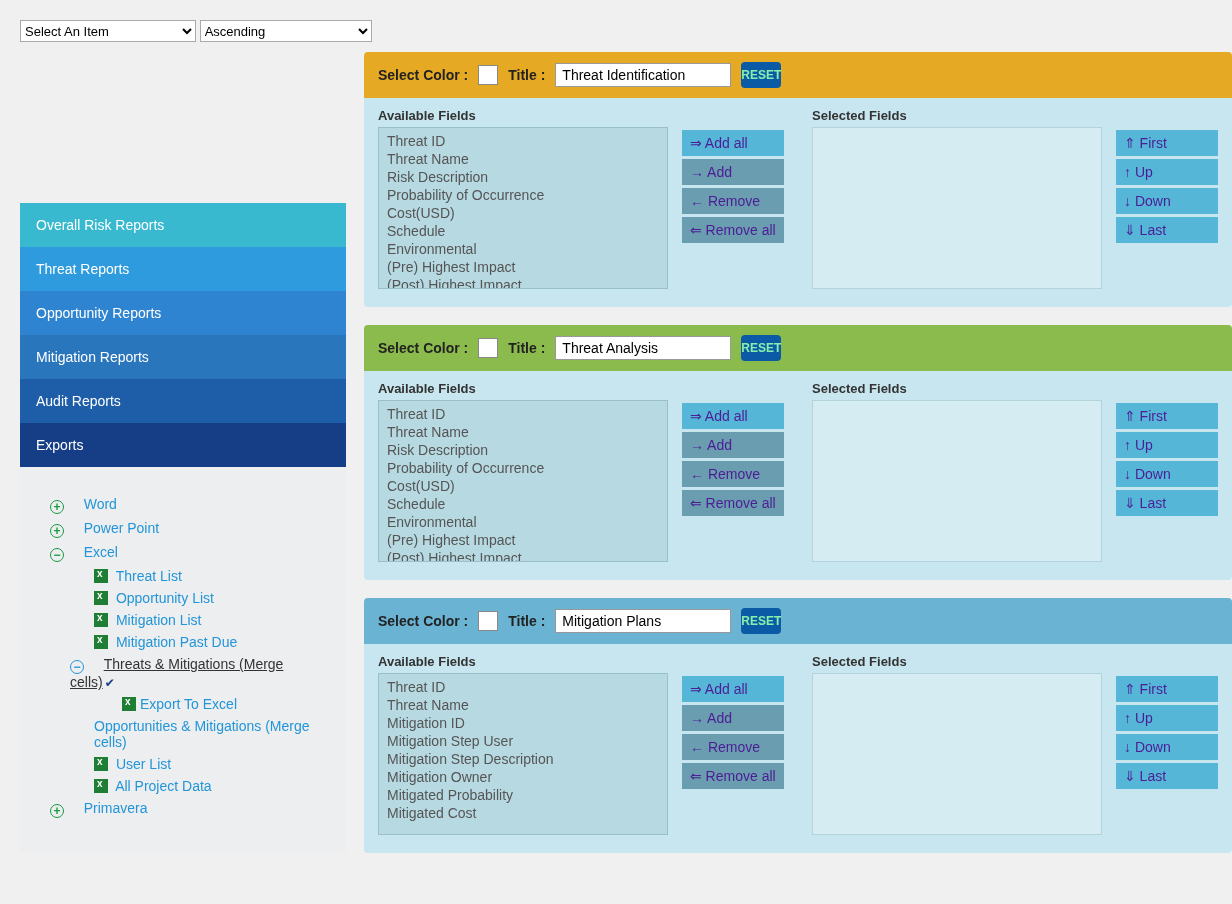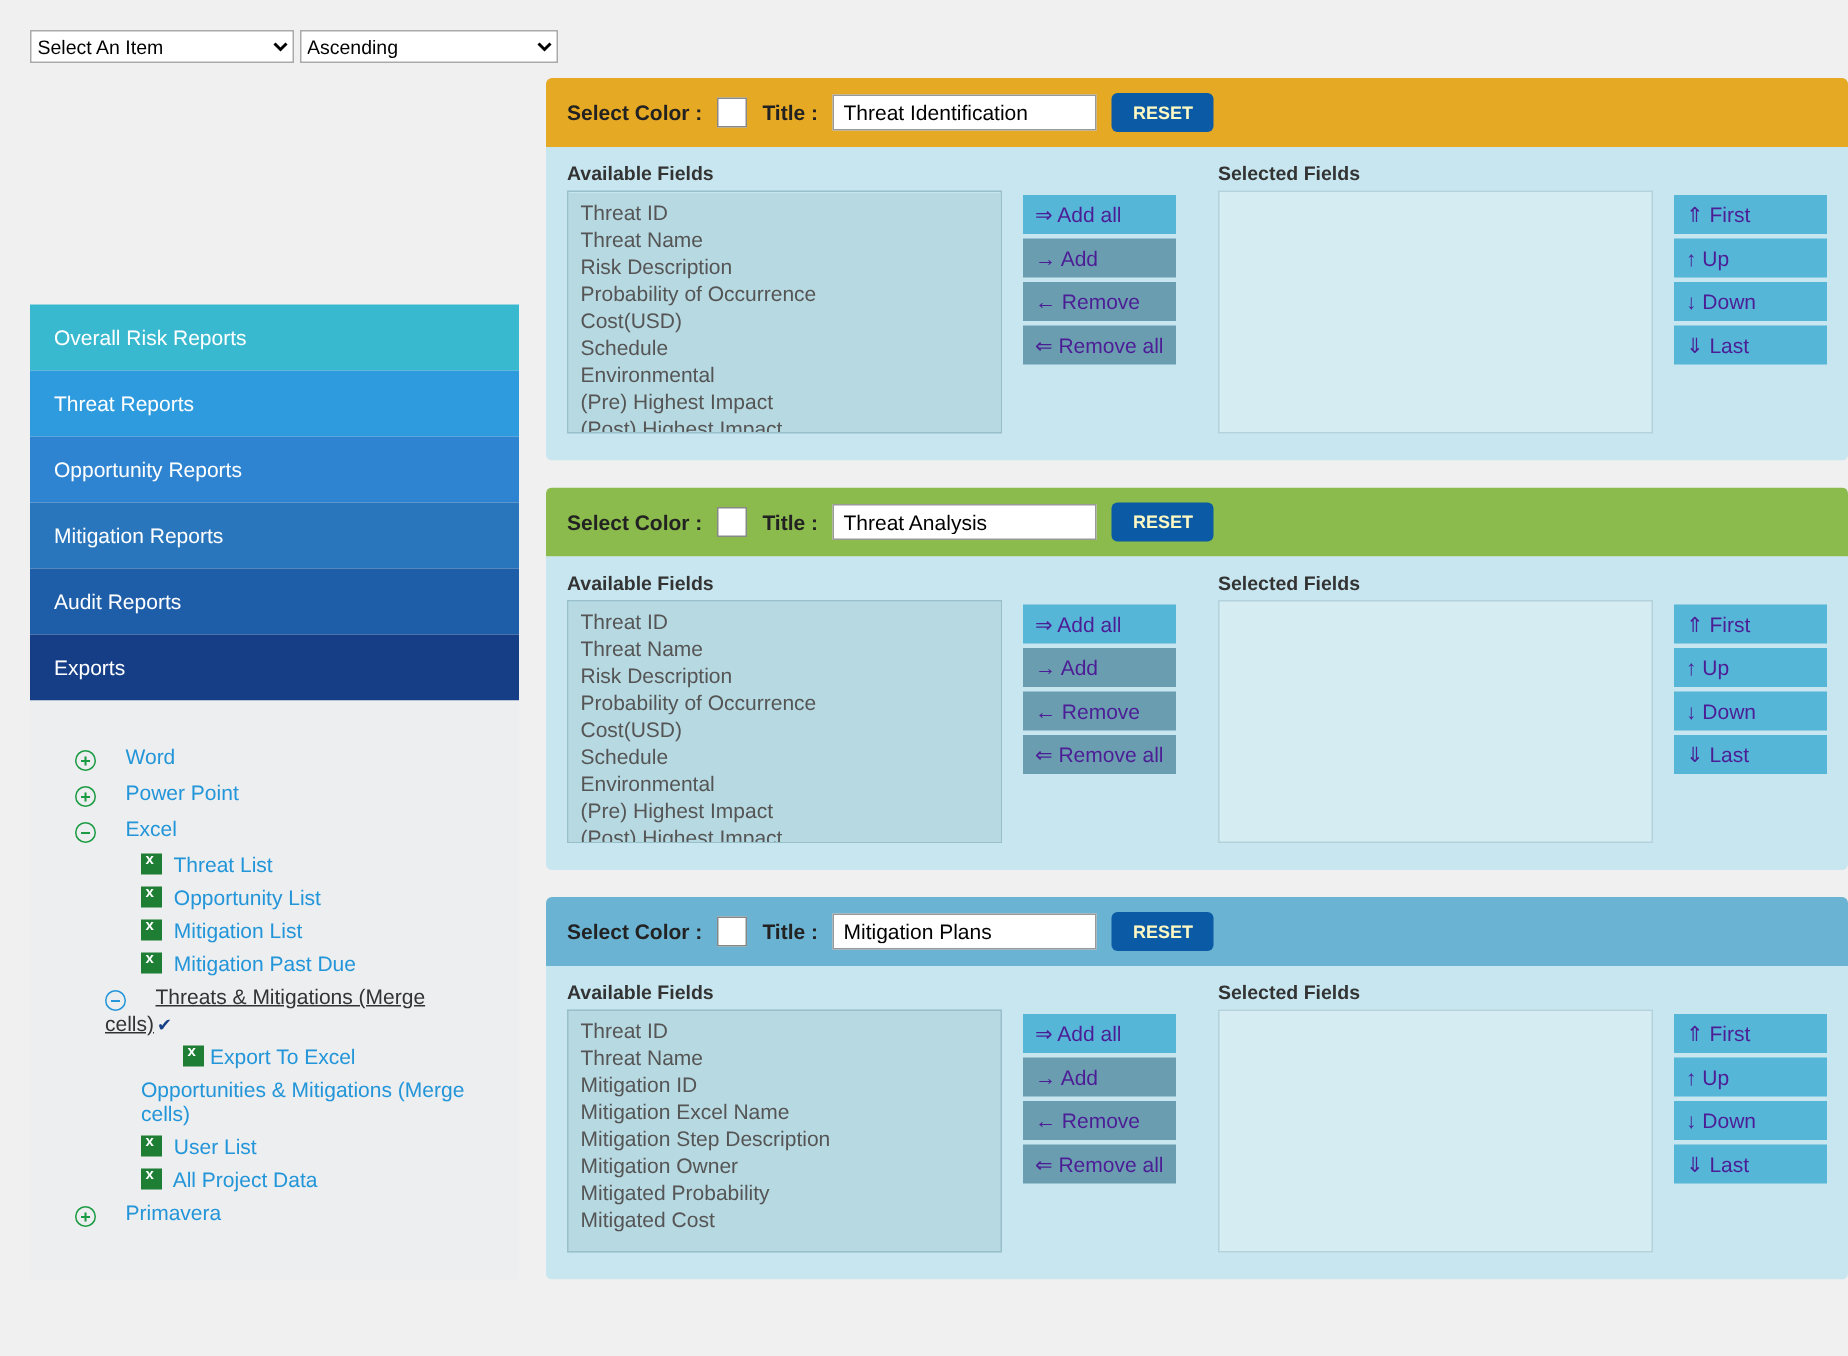--- a/index.html
+++ b/index.html
@@ -34,21 +34,21 @@
   .tree .selected { color:#333; text-decoration: underline; }
   .tree .check { color:#153e87; font-size:12px; margin-left:2px; }
 
   .main { flex: 1; display:flex; flex-direction:column; gap:18px; }
 
   .panel { border-radius:4px; overflow:hidden; }
   .panel .hdr { display:flex; align-items:center; gap:10px; padding:10px 14px; color:#222; font-size:14px; }
   .panel .hdr strong { font-weight:700; }
   .panel .hdr .swatch { width:20px; height:20px; border:1px solid #888; background:#fff; display:inline-block; }
   .panel .hdr input.title { width:176px; height:24px; border:1px solid #999; padding:0 6px; font-size:14px; }
-  .panel .hdr button.reset { background:#0a5aa6; color:#fef9c3; border:none; border-radius:4px; padding:6px 14px; font-weight:700; font-size:12px; cursor:pointer; }
+  .panel .hdr button.reset { background:#0a5aa6; color:#86efac; border:none; border-radius:4px; padding:6px 0; font-weight:700; font-size:12px; cursor:pointer; }
 
   .panel .body { background:#c7e6ef; padding:10px 14px 18px 14px; }
 
   .hdr-orange { background:#e6a923; }
   .hdr-green  { background:#8bbb4c; }
   .hdr-blue   { background:#6bb3d2; }
 
   .cols { display:flex; gap:14px; align-items:flex-start; }
   .col-box { flex:0 0 auto; }
   .col-label { font-weight:700; font-size:13px; margin-bottom:4px; }
@@ -204,21 +204,21 @@
           <button class="reset">RESET</button>
         </div>
         <div class="body">
           <div class="cols">
             <div class="col-box">
               <div class="col-label">Available Fields</div>
               <div class="listbox">
                 <div>Threat ID</div>
                 <div>Threat Name</div>
                 <div>Mitigation ID</div>
-                <div>Mitigation Excel Name</div>
+                <div>Mitigation Step User</div>
                 <div>Mitigation Step Description</div>
                 <div>Mitigation Owner</div>
                 <div>Mitigated Probability</div>
                 <div>Mitigated Cost</div>
               </div>
             </div>
             <div class="btncol">
               <button class="b-light">⇒ Add all</button>
               <button class="b-dark">→ Add</button>
               <button class="b-dark">← Remove</button>

